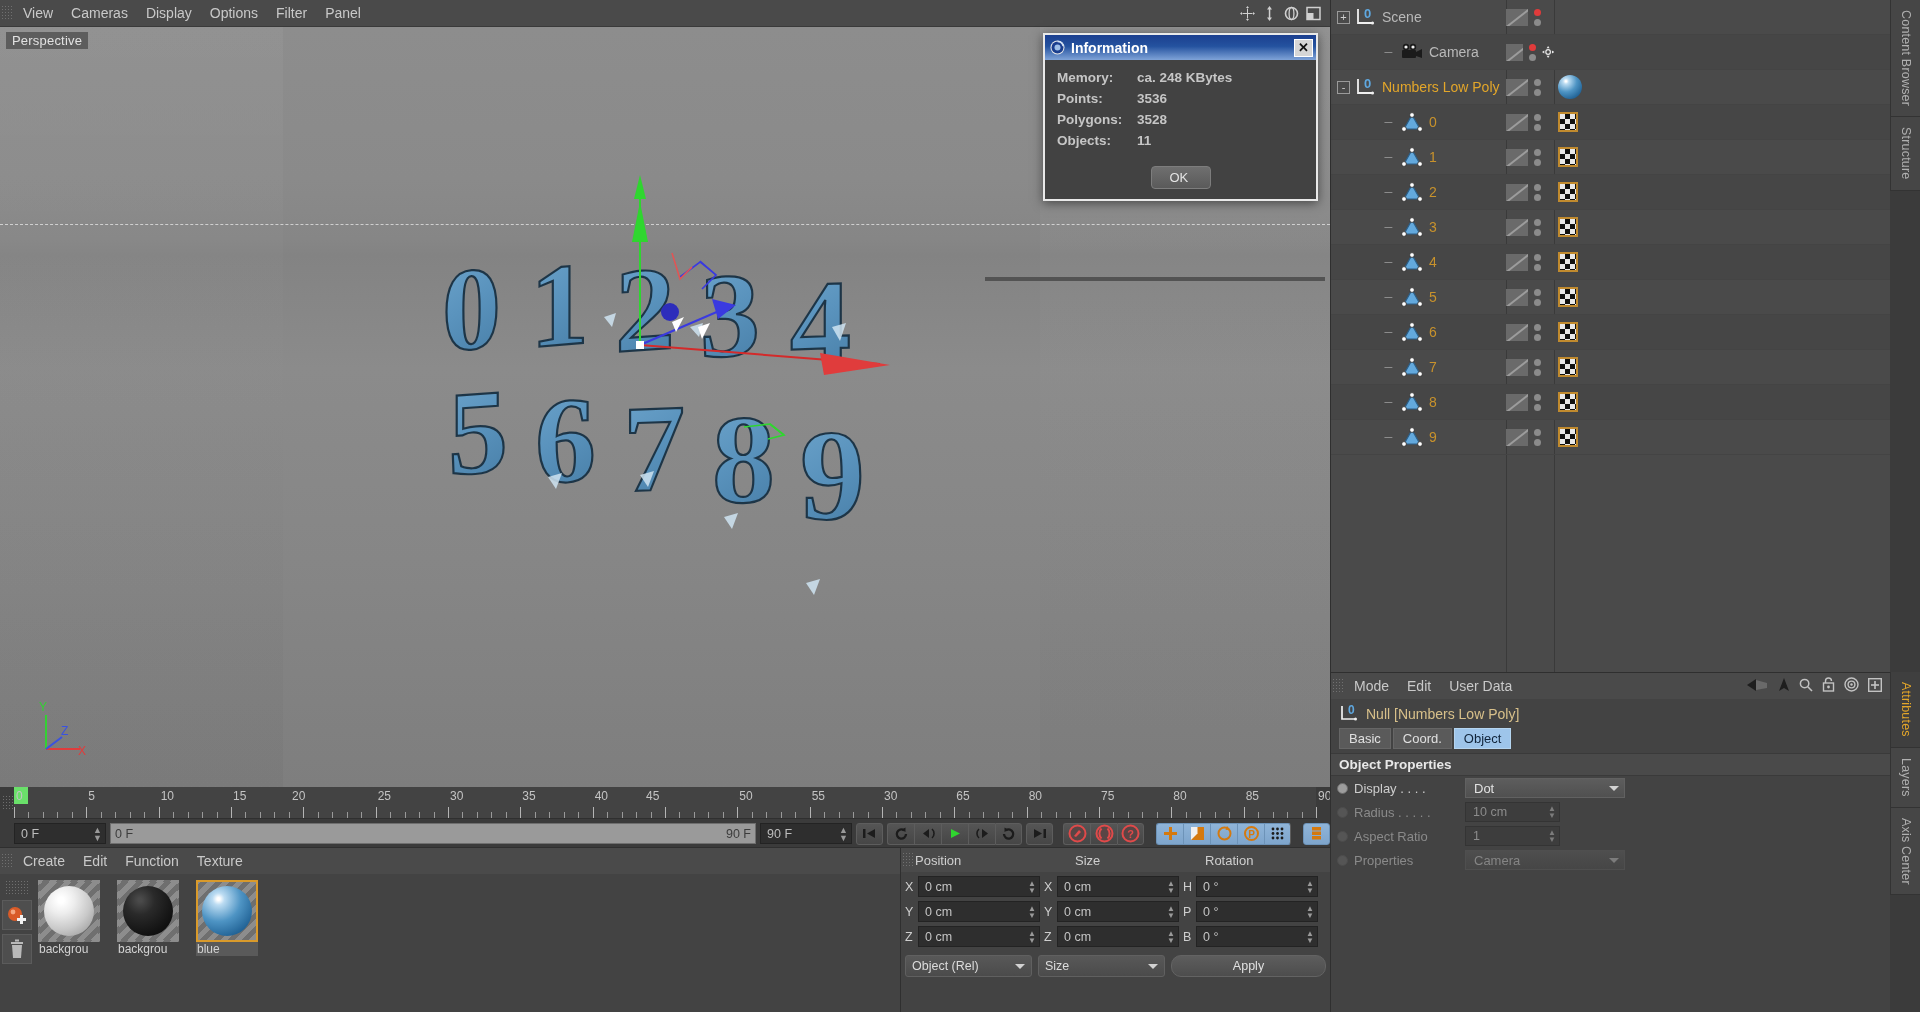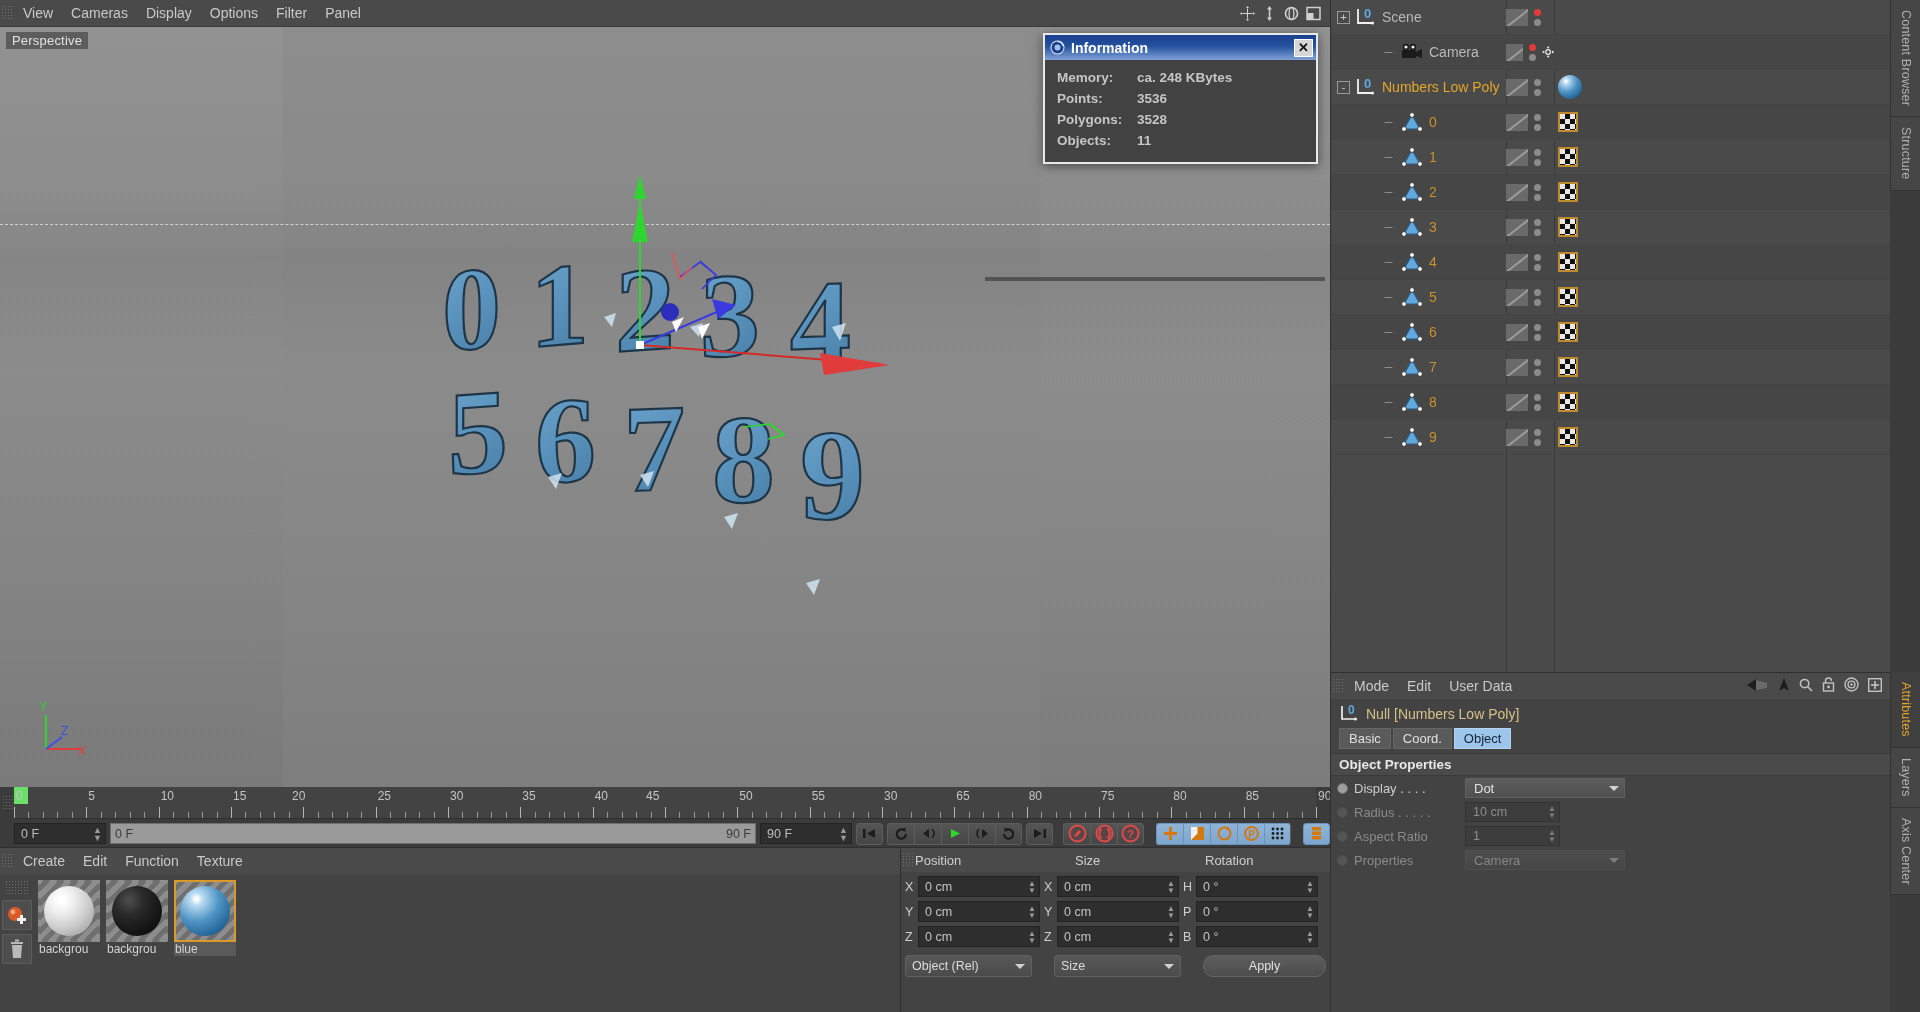--- a/index.html
+++ b/index.html
@@ -142,21 +142,21 @@
     background: #434343; border-top: 1px solid #2f2f2f;
   }
   .matmenu { height: 26px; display: flex; align-items: center; background: #4a4a4a; }
   .mat-body { display: flex; padding: 4px 0 0 0; }
   .mat-side { width: 34px; display: flex; flex-direction: column; align-items: center; gap: 4px; padding-top: 2px; }
   .mat-side .grip { width: 26px; }
   .mat-tool {
     width: 30px; height: 30px; background: #4e4e4e; border: 1px solid #5b5b5b;
     display: flex; align-items: center; justify-content: center;
   }
-  .mats { display: flex; gap: 6px; padding: 2px 0 0 4px; }
+  .mats { display: flex; gap: 17px; padding: 2px 0 0 4px; }
   .mat { width: 62px; }
   .mat-sw {
     width: 62px; height: 62px;
     background-image: repeating-linear-gradient(-45deg, #8d8d8d 0 5px, #6f6f6f 5px 10px);
     border: 2px solid transparent;
     display: flex; align-items: center; justify-content: center;
   }
   .mat.sel .mat-sw { border-color: #d99a2b; }
   .mat-name {
     font-size: 12px; color: #d3d3d3; text-align: left;
@@ -181,21 +181,21 @@
   .coord-head .c2 { width: 130px; }
   .coord-grid { padding: 4px 4px 0 4px; }
   .crow { display: flex; align-items: center; margin-bottom: 4px; }
   .clab { width: 13px; font-size: 12.5px; color: #cfcfcf; }
   .cfield {
     width: 122px; height: 21px; margin-right: 4px;
     background: #2e2e2e; border: 1px solid #232323;
     display: flex; align-items: center; justify-content: space-between;
     padding: 0 3px 0 6px; color: #c4c4c4; font-size: 12.5px;
   }
-  .coord-foot { display: flex; gap: 22px; padding: 4px 4px; align-items: center; }
+  .coord-foot { display: flex; gap: 6px; padding: 4px 4px; align-items: center; }
   .dd {
     height: 22px; background: linear-gradient(180deg,#585858,#4b4b4b);
     border: 1px solid #606060; border-radius: 3px;
     display: flex; align-items: center; justify-content: space-between;
     padding: 0 6px; color: #dcdcdc; font-size: 12.5px;
   }
   .btn-apply {
     height: 22px; flex: 1;
     background: linear-gradient(180deg,#5d5d5d,#4d4d4d);
     border: 1px solid #636363; border-radius: 10px;
@@ -453,20 +453,23 @@
           </div>
           <div class="dlg-row">
             <span class="k">Polygons:</span>
             <span class="v">3528</span>
           </div>
           <div class="dlg-row">
             <span class="k">Objects:</span>
             <span class="v">11</span>
           </div>
         </div>
+    </div>
+    <div class="dlg-foot">
+      <div class="btn-ok">OK</div>
     </div>
   </div>
 
   <div class="timeline">
     <div class="grip tl-grip-l" style="position:absolute;left:1px;top:8px"></div>
     <div class="tl-ruler" id="tl-ruler">
       <div class="playhead"></div>
     <div class="tick major" style="left: 0px;"></div>
         <div class="tick minor" style="left: 14.4667px;"></div>
         <div class="tick minor" style="left: 28.9333px;"></div>

